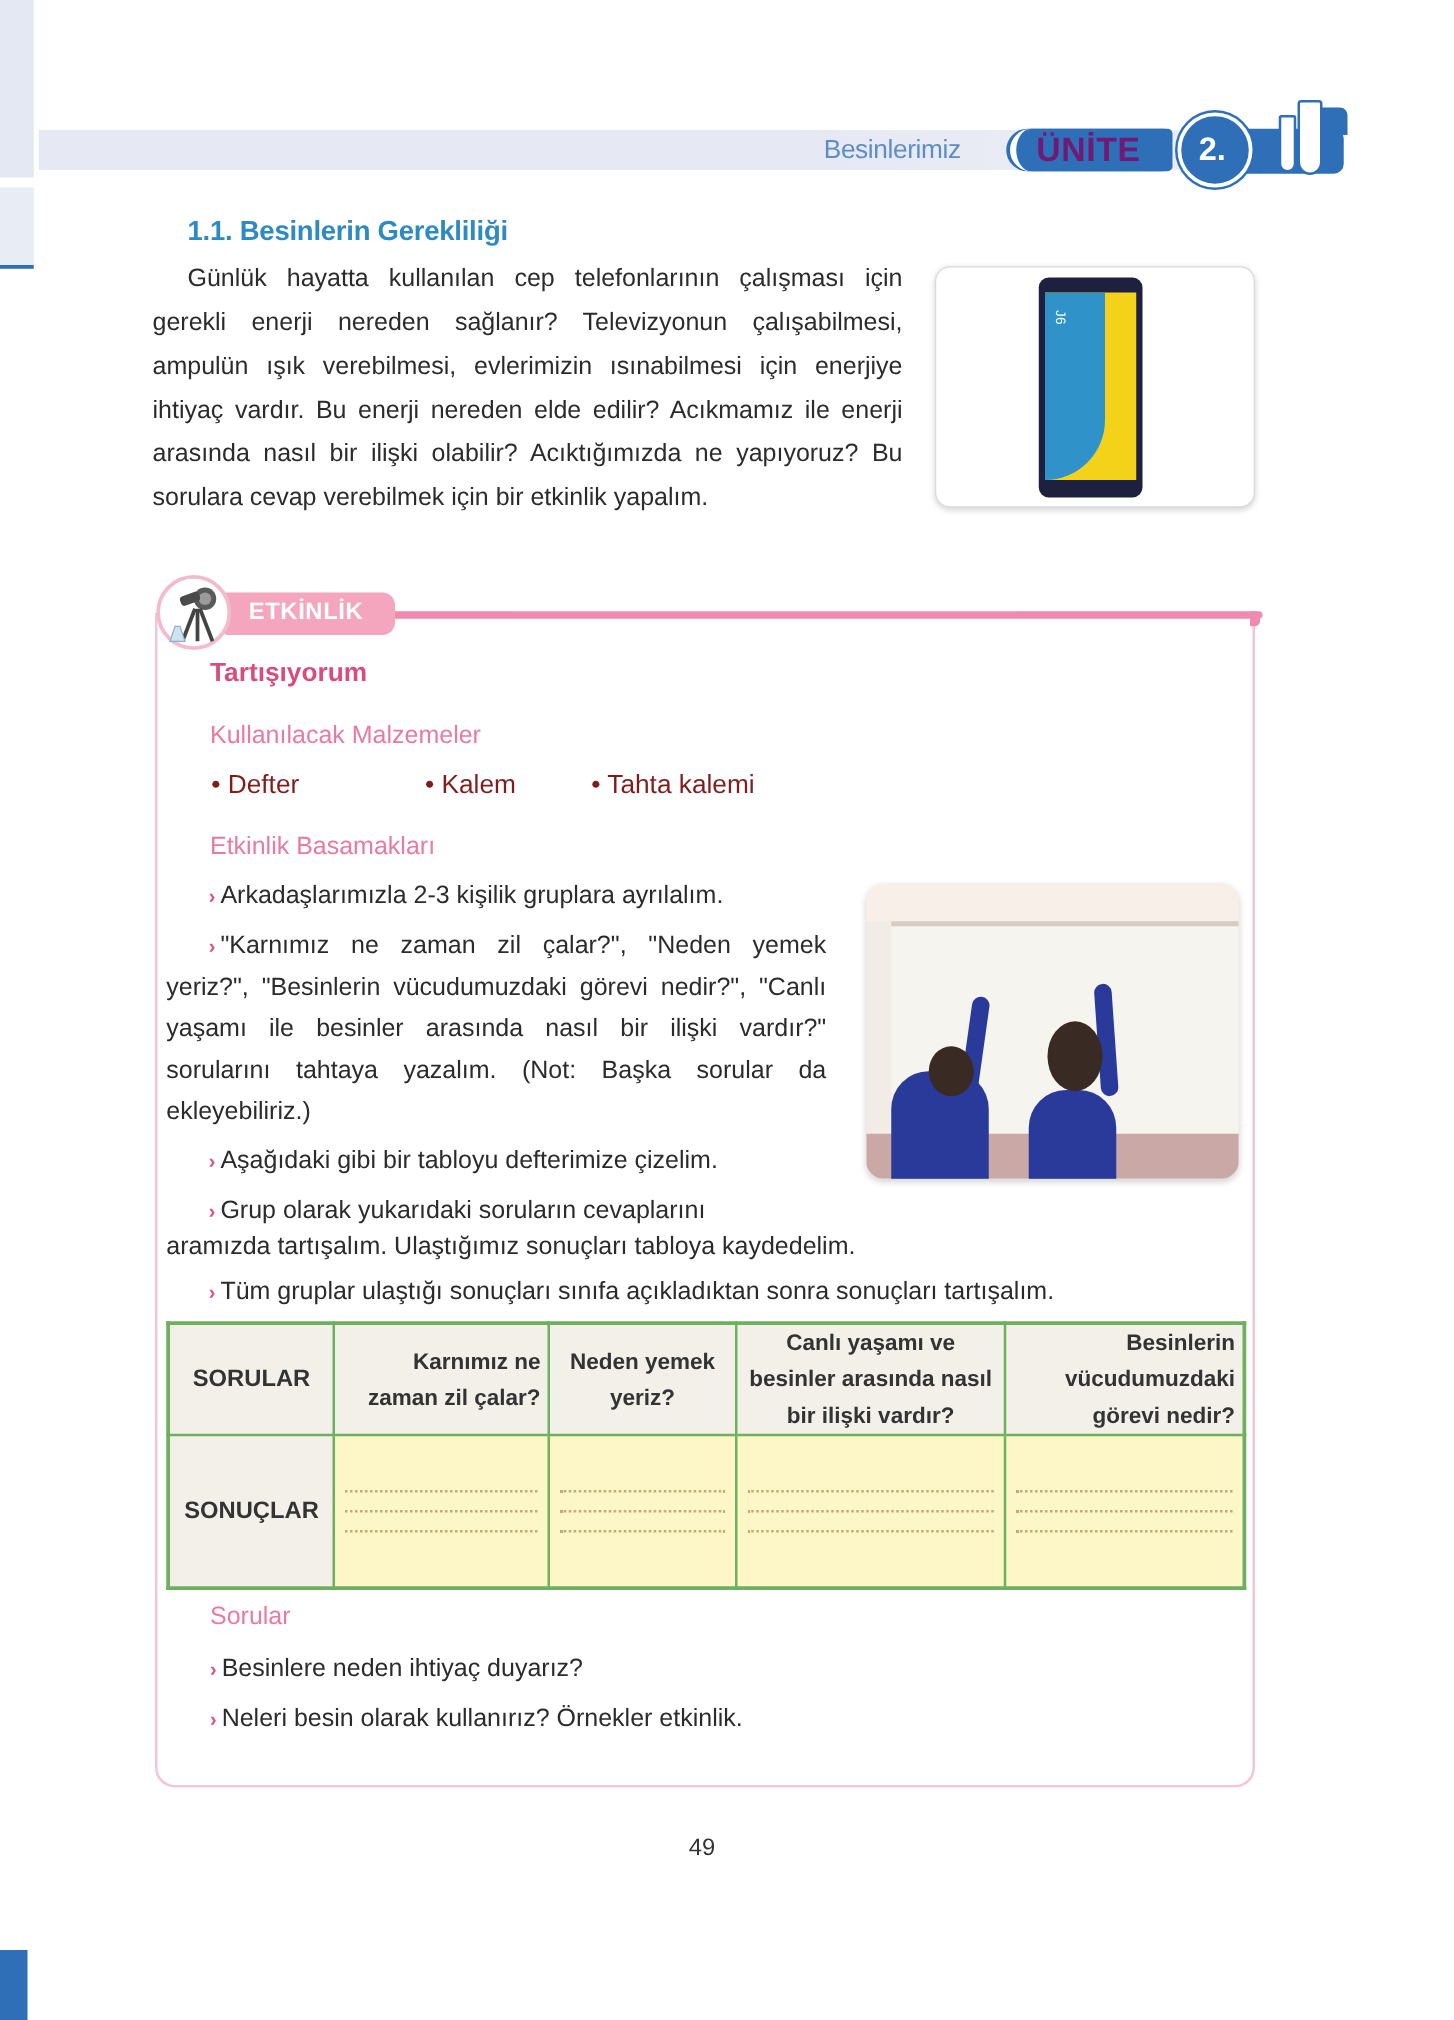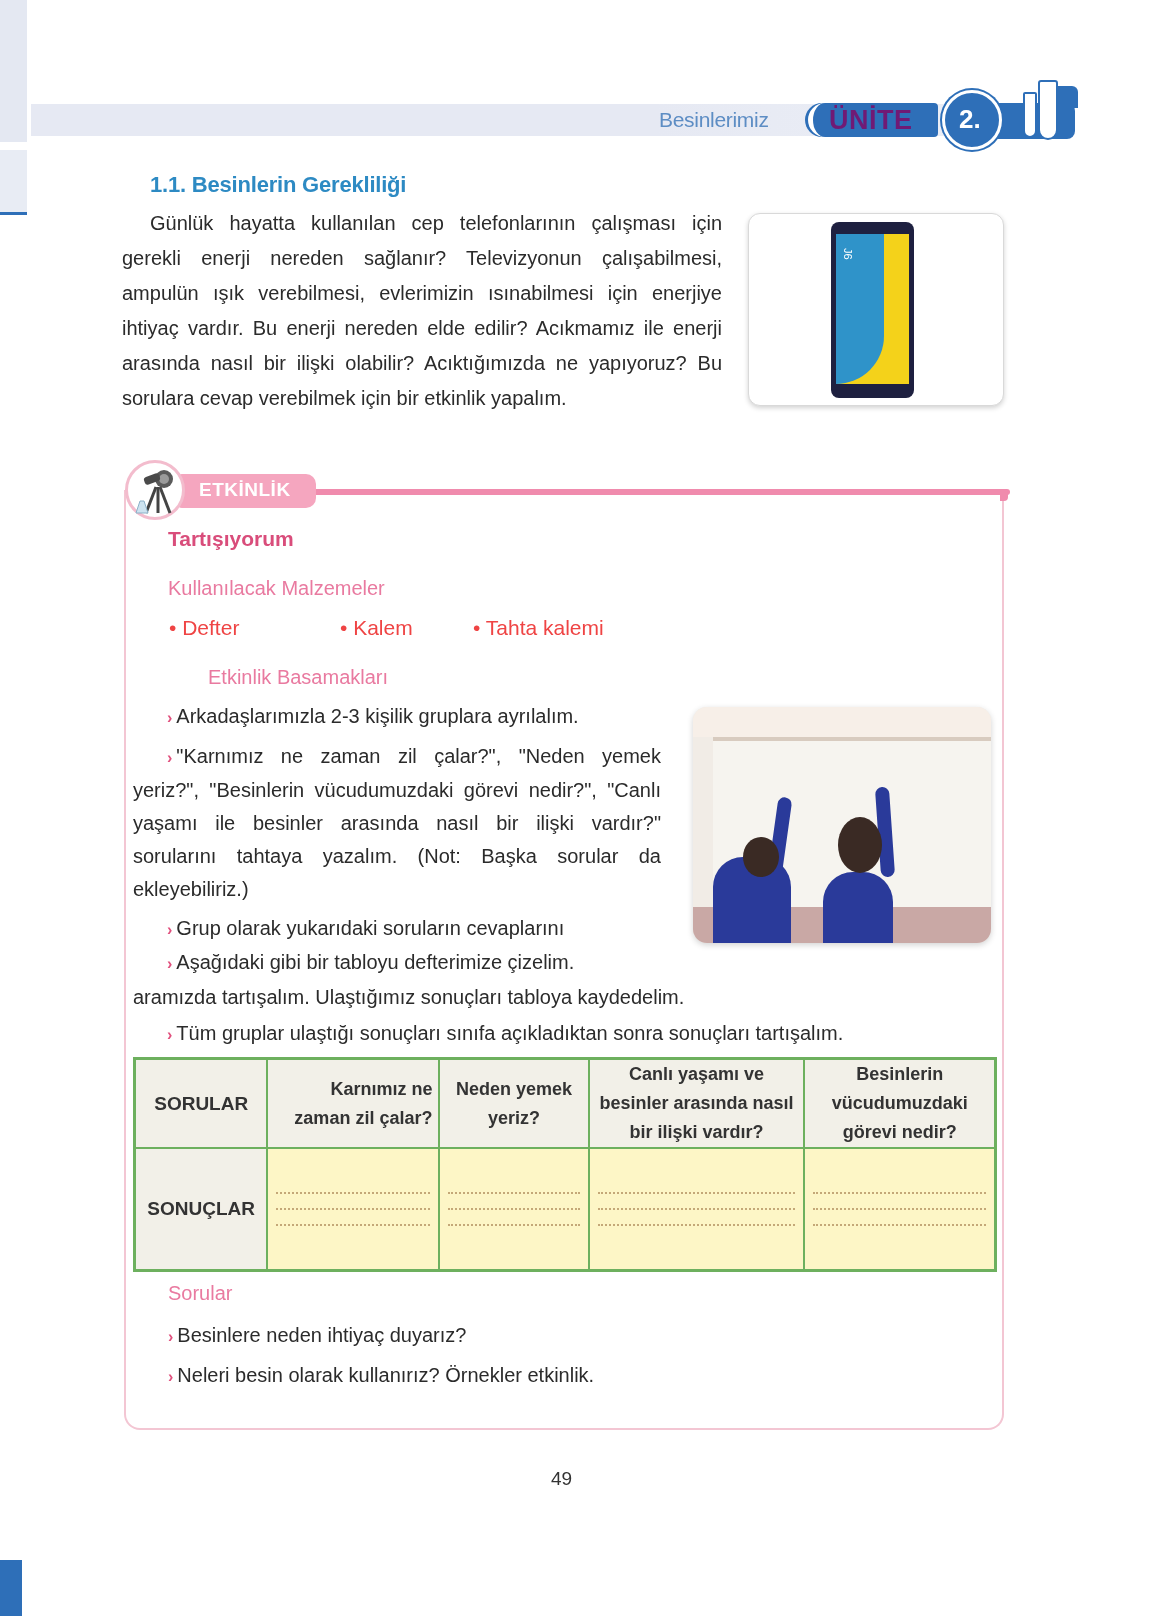--- a/index.html
+++ b/index.html
@@ -43,24 +43,24 @@
   .activity-topline { position: absolute; left: 300px; top: 489px; width: 710px; height: 6px; background: #f08bad; border-radius: 3px; }
   .activity-corner { position: absolute; left: 1000px; top: 489px; width: 8px; height: 12px; background: #f08bad; border-radius: 0 4px 4px 0; }
   .activity-badge { position: absolute; left: 178px; top: 474px; width: 138px; height: 34px; background: #f5a6bf; border-radius: 4px 10px 10px 4px; }
   .activity-badge-label { position: absolute; left: 199px; top: 479px; font-size: 19px; font-weight: bold; color: #ffffff; letter-spacing: 0.5px; }
   .activity-icon { position: absolute; left: 125px; top: 460px; width: 60px; height: 60px; border-radius: 50%; background: #ffffff; border: 3px solid #f3bccd; }
   .activity-icon svg { position: absolute; left: 6px; top: 4px; }
 
   .subtitle-main { position: absolute; left: 168px; top: 527px; font-size: 21px; font-weight: bold; color: #d94d7b; }
   .subhead { position: absolute; font-size: 20px; color: #e97aa0; }
   .sh-materials { left: 168px; top: 577px; }
-  .sh-steps { left: 168px; top: 666px; margin-left: 40px; }
+  .sh-steps { left: 168px; top: 666px; }
   .sh-questions { left: 168px; top: 1282px; }
 
-  .materials { position: absolute; top: 616px; font-size: 21px; color: #ef4444; }
+  .materials { position: absolute; top: 616px; font-size: 21px; color: #7f1d1d; }
   .mat-1 { left: 169px; }
   .mat-2 { left: 340px; }
   .mat-3 { left: 473px; }
 
   .steps-col { position: absolute; left: 133px; top: 700px; width: 528px; font-size: 20px; line-height: 33px; color: #2b2b2b; text-align: justify; }
   .steps-col p { text-indent: 34px; margin-bottom: 6px; }
   .arrow { color: #e0507d; font-weight: bold; margin-right: 4px; font-size: 16px; }
   .step-wide { position: absolute; left: 133px; font-size: 20px; line-height: 33px; color: #2b2b2b; }
 
   .kids-photo { position: absolute; left: 693px; top: 707px; width: 298px; height: 236px; border-radius: 14px; overflow: hidden; background: #f1ece6; box-shadow: 0 2px 6px rgba(0,0,0,0.18); }
@@ -139,22 +139,22 @@
 <div class="subtitle-main">Tartışıyorum</div>
 <div class="subhead sh-materials">Kullanılacak Malzemeler</div>
 <div class="materials mat-1">• Defter</div>
 <div class="materials mat-2">• Kalem</div>
 <div class="materials mat-3">• Tahta kalemi</div>
 <div class="subhead sh-steps">Etkinlik Basamakları</div>
 
 <div class="steps-col">
   <p><span class="arrow">›</span><span>Arkadaşlarımızla 2-3 kişilik gruplara ayrılalım.</span></p>
   <p><span class="arrow">›</span><span>"Karnımız ne zaman zil çalar?", "Neden yemek yeriz?", "Besinlerin vücudumuzdaki görevi nedir?", "Canlı yaşamı ile besinler arasında nasıl bir ilişki vardır?" sorularını tahtaya yazalım. (Not: Başka sorular da ekleyebiliriz.)</span></p>
+  <p><span class="arrow">›</span><span>Aşağıdaki gibi bir tabloyu defterimize çizelim.</span></p>
   <p style="margin-bottom:0"><span class="arrow">›</span><span>Grup olarak yukarıdaki soruların cevaplarını</span></p>
-  <p><span class="arrow">›</span><span>Aşağıdaki gibi bir tabloyu defterimize çizelim.</span></p>
 </div>
 <div class="step-wide" style="top:981px;">aramızda tartışalım. Ulaştığımız sonuçları tabloya kaydedelim.</div>
 <div class="step-wide" style="top:1017px; left:167px;"><span class="arrow">›</span><span>Tüm gruplar ulaştığı sonuçları sınıfa açıkladıktan sonra sonuçları tartışalım.</span></div>
 
 <div class="kids-photo">
   <div class="wall"></div>
   <div class="board"></div>
   <div class="floor"></div>
   <div class="kid-arm a1"></div>
   <div class="kid-arm a2"></div>
@@ -164,21 +164,21 @@
   <div class="kid-head h2"></div>
 </div>
 
 <table class="res-table">
   <tbody>
       <tr>
     <th class="rowhead" style="width:134px;">SORULAR</th>
     <th style="width:176px;text-align:right;">Karnımız ne zaman zil çalar?</th>
     <th style="width:153px;">Neden yemek yeriz?</th>
     <th style="width:222px;">Canlı yaşamı ve besinler arasında nasıl bir ilişki vardır?</th>
-    <th style="width:193px;">Besinlerin vücudumuzdaki görevi nedir?</th>
+    <th style="width:193px;text-align:right;">Besinlerin vücudumuzdaki görevi nedir?</th>
   </tr>
   <tr>
     <td class="rowhead">SONUÇLAR</td>
     <td class="ans">
           <span class="dots"></span>
           <span class="dots"></span>
           <span class="dots"></span>
         </td>
     <td class="ans">
           <span class="dots"></span>

